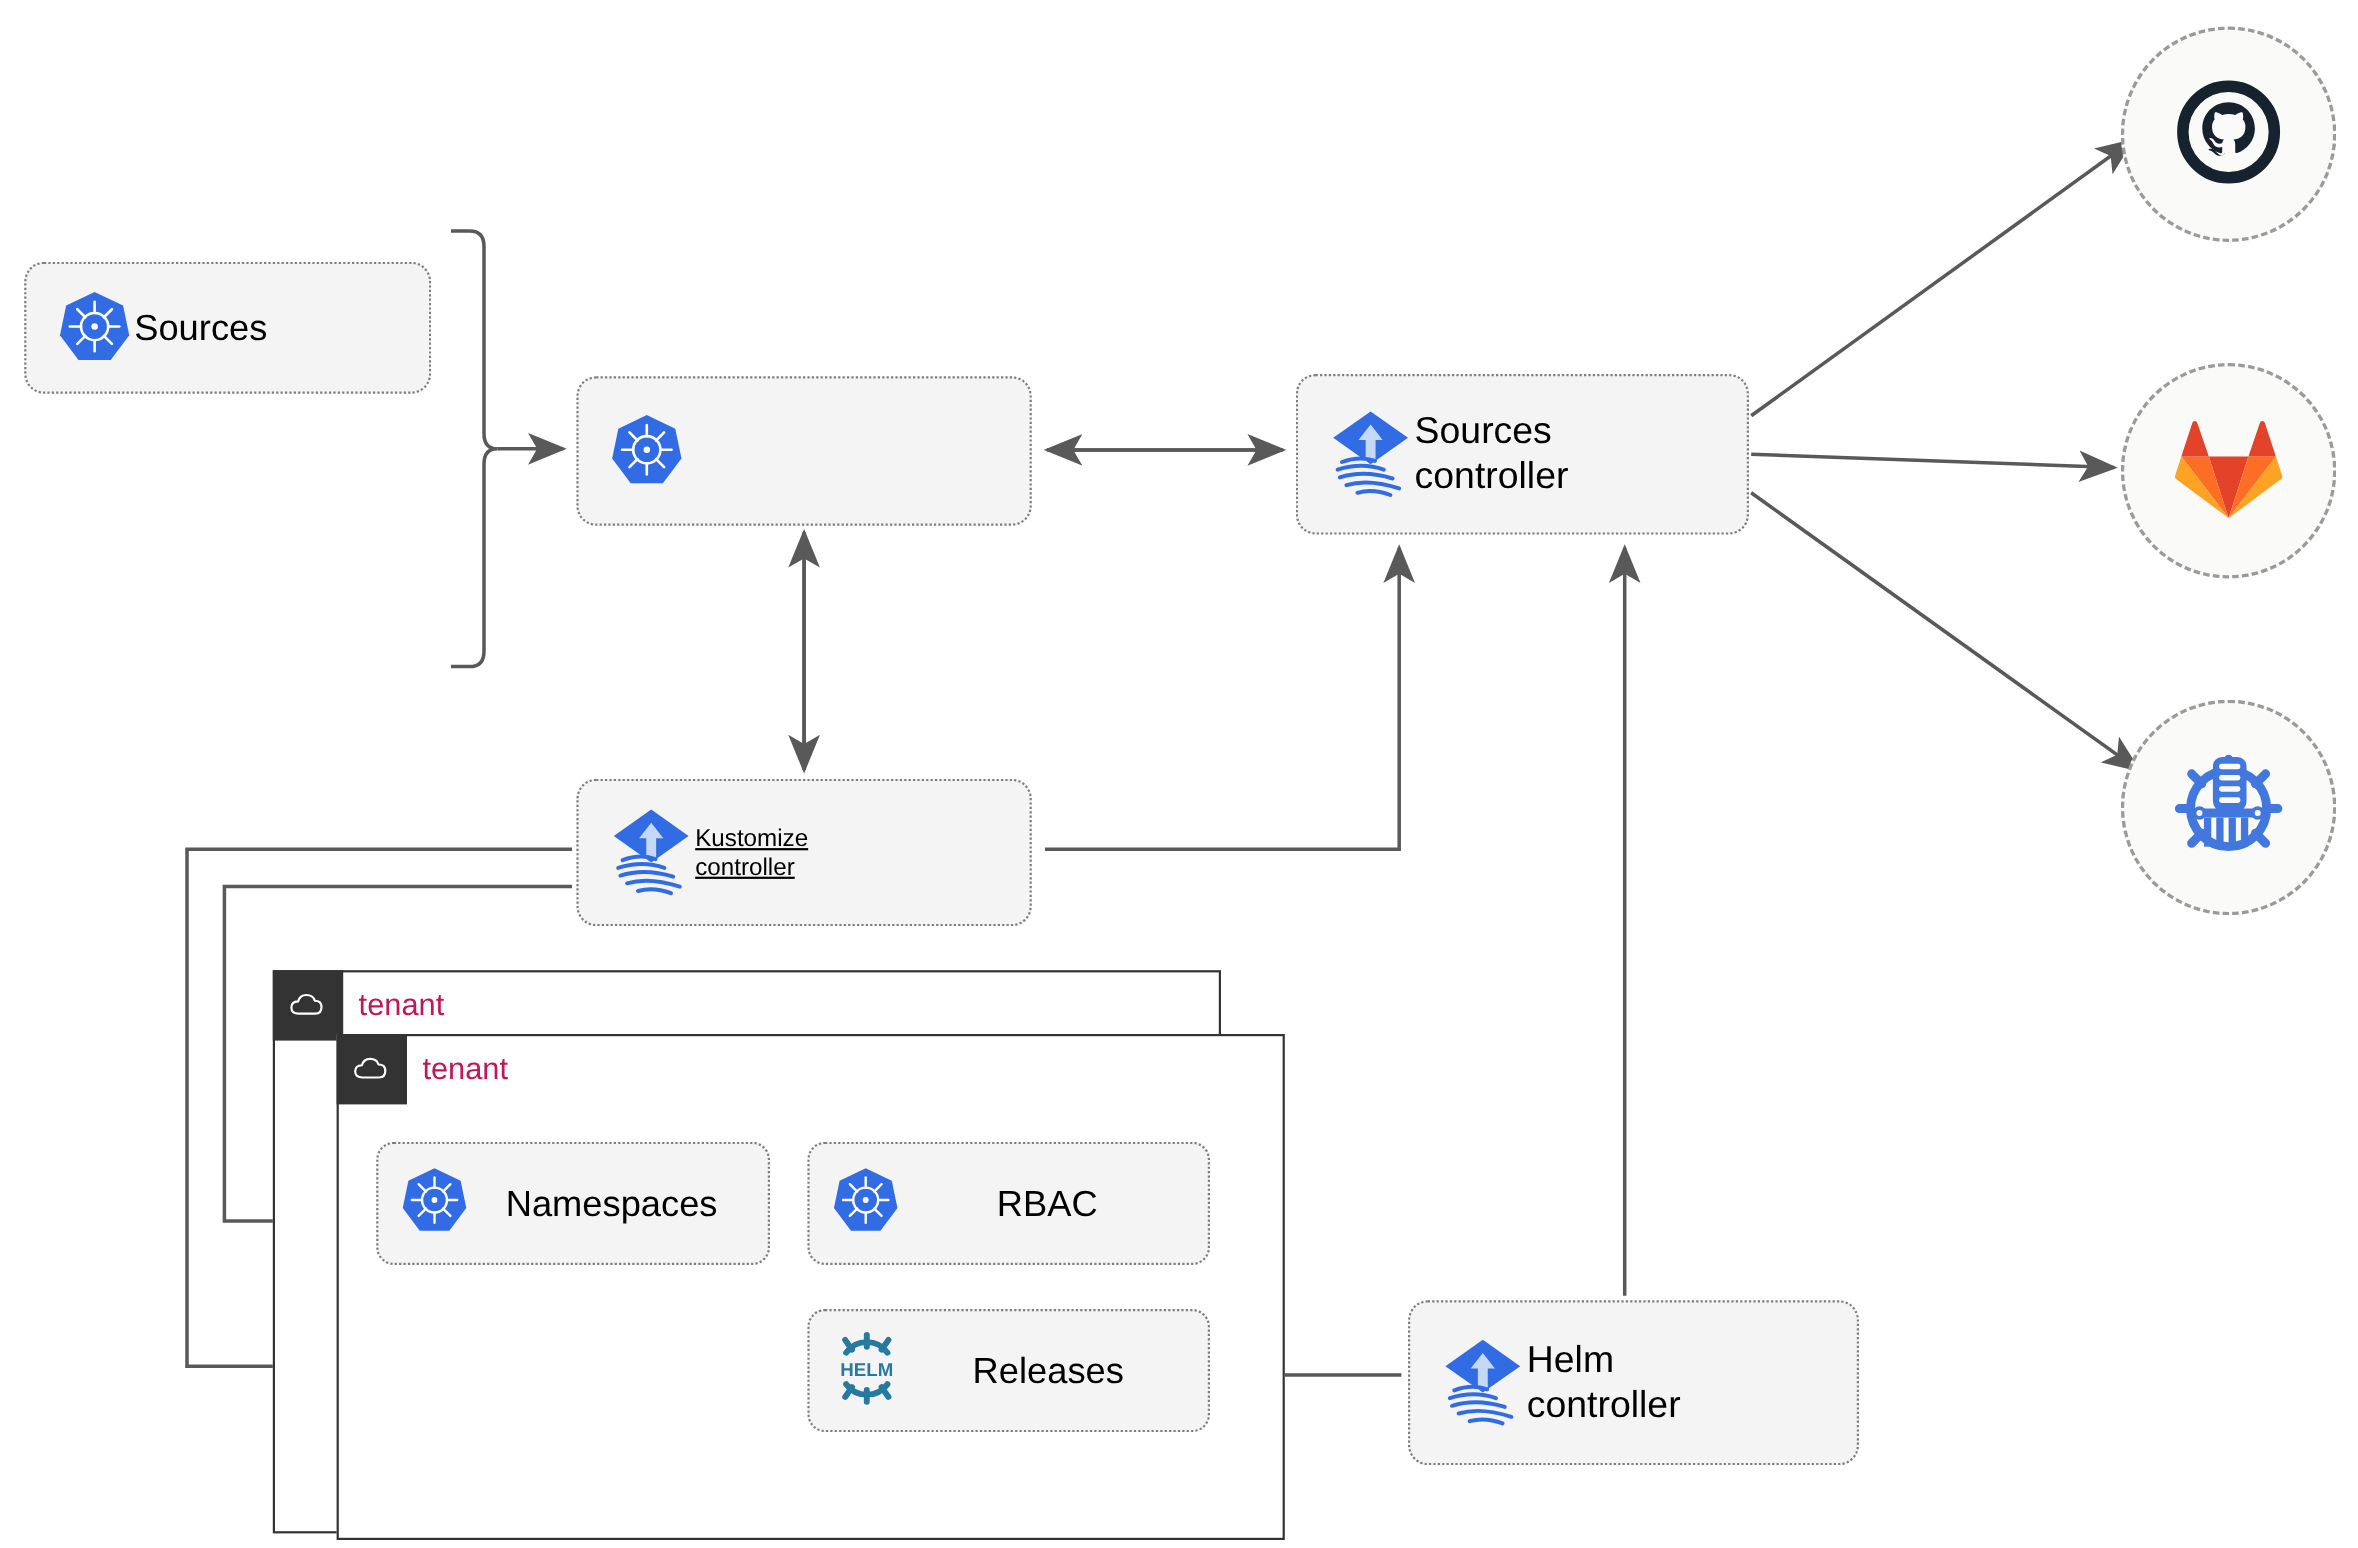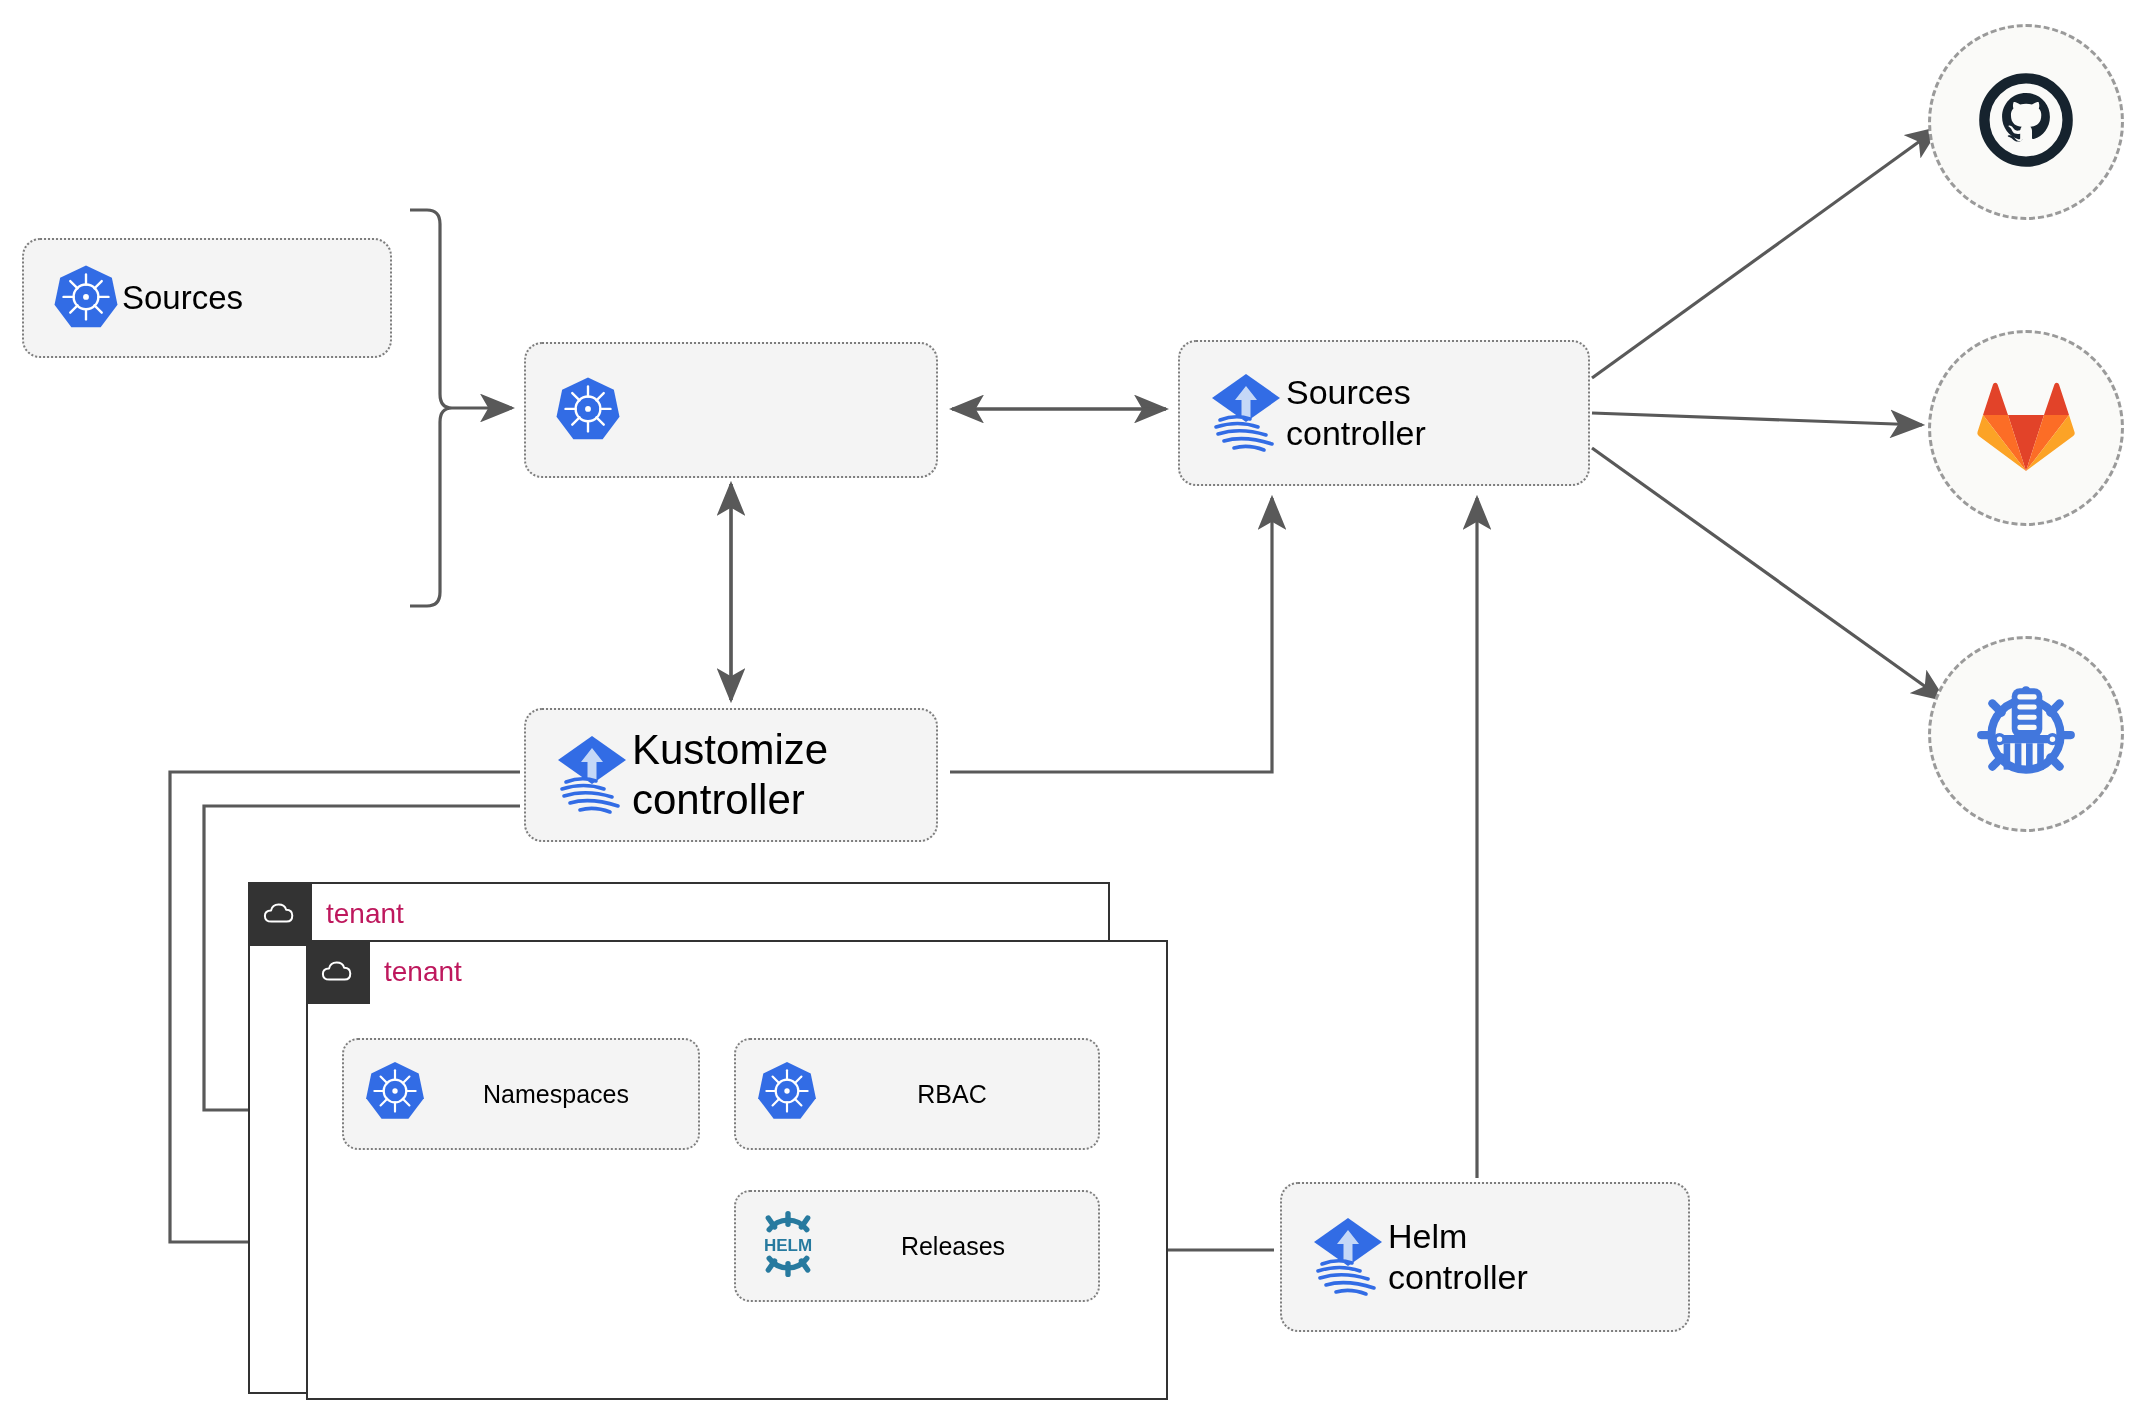--- a/index.html
+++ b/index.html
@@ -57,21 +57,21 @@
   .n-sources      { left: 22px;   top: 238px;  width: 370px; height: 120px; padding: 0 0 0 26px; }
   .n-kustomizations{left: 22px;   top: 448px;  width: 370px; height: 120px; padding: 0 0 0 26px; }
   .n-k8sapi       { left: 524px;  top: 342px;  width: 414px; height: 136px; padding: 0 0 0 26px; }
   .n-srcctrl      { left: 1178px; top: 340px;  width: 412px; height: 146px; padding: 0 0 0 26px; }
   .n-kustctrl     { left: 524px;  top: 708px;  width: 414px; height: 134px; padding: 0 0 0 26px; }
   .n-helmctrl     { left: 1280px; top: 1182px; width: 410px; height: 150px; padding: 0 0 0 26px; }
 
   .n-sources .lbl, .n-kustomizations .lbl { font-size: 33px; }
   .n-k8sapi .lbl   { font-size: 36px; }
   .n-srcctrl .lbl  { font-size: 34px; }
-  .n-kustctrl .lbl { font-size: 42px; }
+  .n-kustctrl .lbl { font-size: 22px; text-decoration: underline; }
   .n-helmctrl .lbl { font-size: 34px; }
 
   
   .tenant {
     position: absolute;
     box-sizing: border-box;
     background: #ffffff;
     border: 2.5px solid #333333;
     z-index: 2;
   }
@@ -101,21 +101,21 @@
     position: absolute;
     box-sizing: border-box;
     background: #f4f4f4;
     border: 2.5px dotted #7d7d7d;
     border-radius: 16px;
     display: flex;
     align-items: center;
     padding-left: 18px;
     z-index: 5;
   }
-  .inner .lbl { flex: 1 1 auto; text-align: center; font-size: 25px; padding-right: 14px; }
+  .inner .lbl { flex: 1 1 auto; text-align: center; font-size: 33px; padding-right: 14px; }
   .i-ns  { left: 342px;  top: 1038px; width: 358px; height: 112px; }
   .i-rbac{ left: 734px;  top: 1038px; width: 366px; height: 112px; align-items: center; }
   .i-crds{ left: 342px;  top: 1190px; width: 358px; height: 112px; }
   .i-rel { left: 734px;  top: 1190px; width: 366px; height: 112px; }
 
   
   .circ {
     position: absolute;
     box-sizing: border-box;
     width: 196px;

